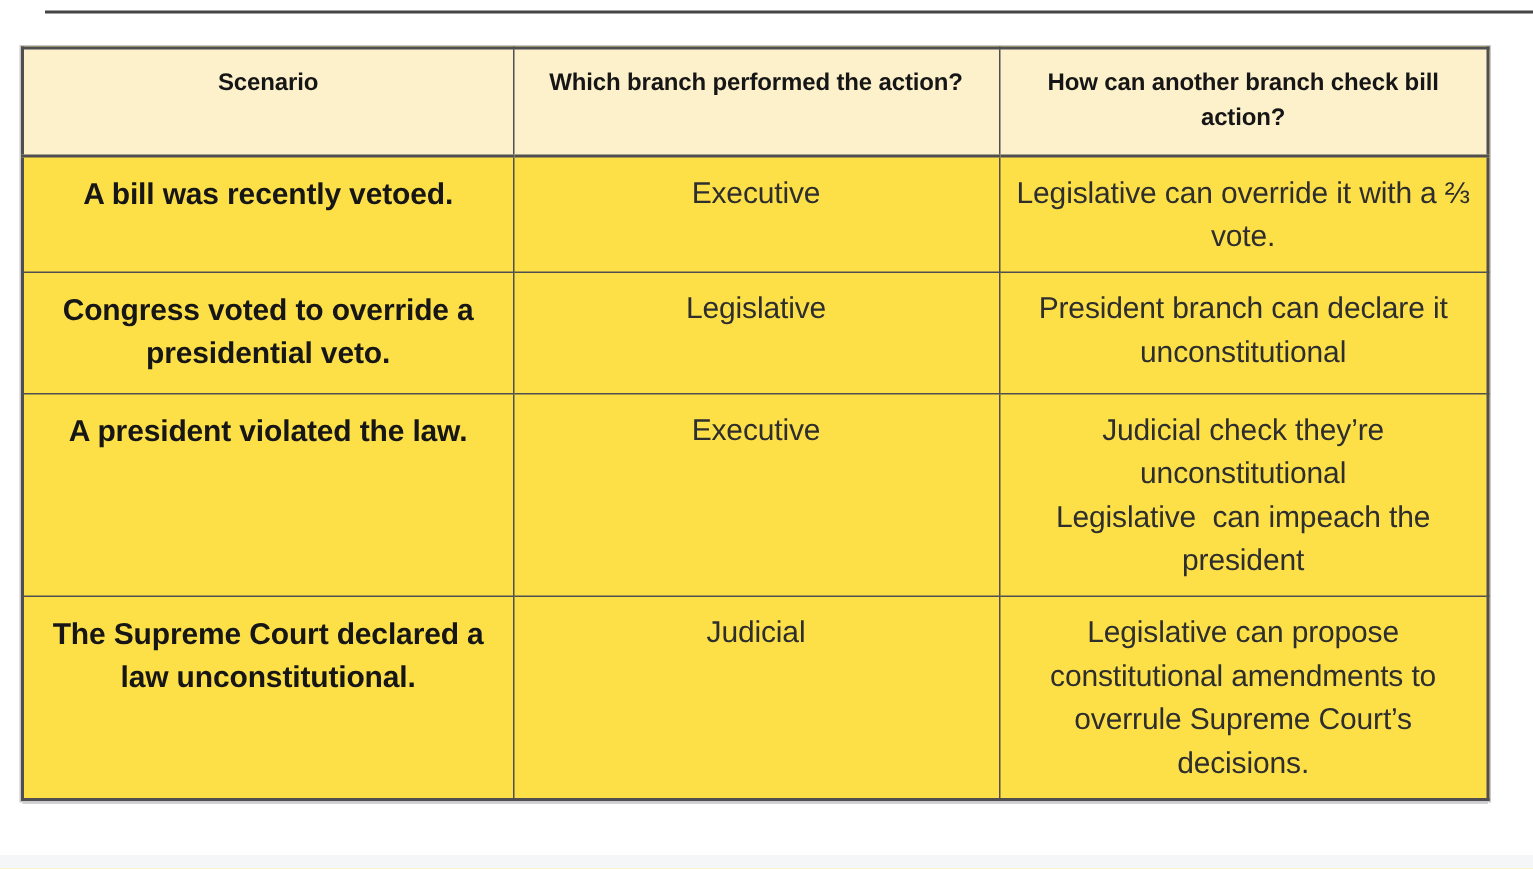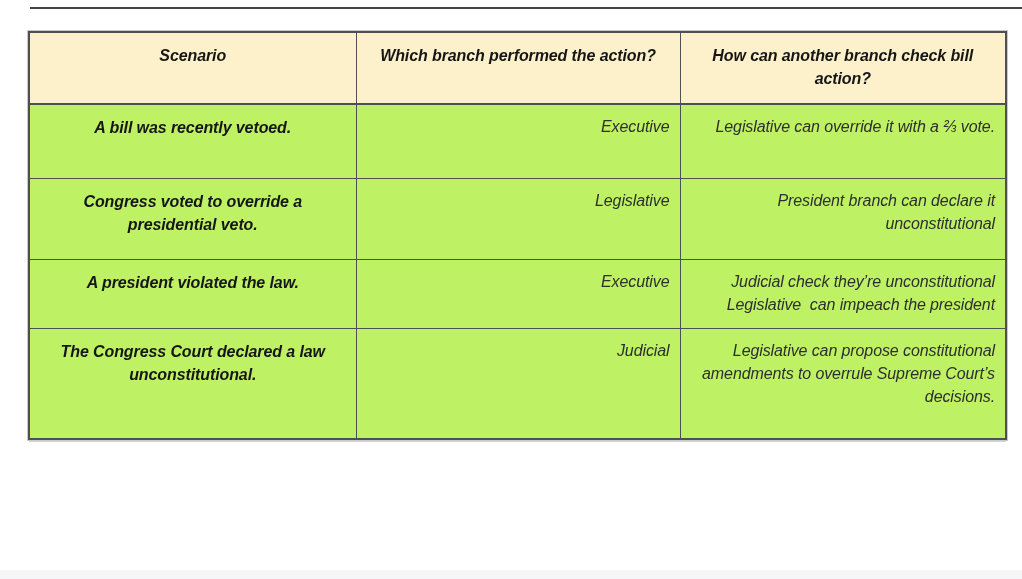--- a/index.html
+++ b/index.html
@@ -22,27 +22,26 @@
   .page{position:absolute;inset:0;}
   .top-rule{
     position:absolute;top:7px;left:30px;right:0;height:2px;
     background:var(--top-rule-color);
   }
   .bottom-band{
     position:absolute;left:0;right:0;bottom:0;height:9px;
     background:var(--bottom-band-color);
   }
   table.cb-table{
-    position:absolute;left:28px;top:31px;
+    position:absolute;left:14px;top:31px;
     width:977px;
     border-collapse:collapse;
     table-layout:fixed;
-    background:#bef264;
+    background:#fde047;
     box-shadow:0 0 0 1px #c9c9cc, 0 3px 0 -1px #d4d4d6;
-    font-style:italic;
   }
   .cb-table col.c1{width:327px;}
   .cb-table col.c2{width:324px;}
   .cb-table col.c3{width:326px;}
   .cb-table th,.cb-table td{
     border:1px solid var(--border-color);
     vertical-align:top;
     letter-spacing:-0.1px;
   }
   .cb-table{border:2px solid var(--border-color);}
@@ -51,34 +50,34 @@
     color:var(--heading-text-color);
     font-weight:bold;
     font-size:16px;
     line-height:1.45;
     text-align:center;
     padding:11px 8px 8px 8px;
     height:72px;
     border-bottom-width:2px;
   }
   .cb-table td{
-    font-size:16px;
+    font-size:20px;
     line-height:1.45;
     padding:10px 10px 8px 10px;
   }
   .cb-table td.scenario{
     font-weight:bold;
     color:var(--heading-text-color);
     text-align:center;
     padding-top:11px;
   }
   .cb-table td.branch,
   .cb-table td.check{
     color:var(--body-text-color);
-    text-align:right;
+    text-align:center;
   }
   .cb-table td.check{white-space:pre-wrap;}
   .cb-table tbody tr.r1{height:74px;}
   .cb-table tbody tr.r2{height:81px;}
   .cb-table tbody tr.r3{height:83px;}
   .cb-table tbody tr.r4{height:69px;margin-top:20px;}
   .cb-table tbody tr.r5{height:111px;}
 </style>
 </head>
 <body>
@@ -111,21 +110,21 @@
         <td class="branch">Legislative</td>
         <td class="check">President branch can declare it unconstitutional</td>
       </tr>
       <tr class="r4">
         <td class="scenario">A president violated the law.</td>
         <td class="branch">Executive</td>
         <td class="check">Judicial check they’re unconstitutional
 Legislative  can impeach the president</td>
       </tr>
       <tr class="r5">
-        <td class="scenario">The Congress Court declared a law unconstitutional.</td>
+        <td class="scenario">The Supreme Court declared a law unconstitutional.</td>
         <td class="branch">Judicial</td>
         <td class="check">Legislative can propose constitutional amendments to overrule Supreme Court’s decisions.</td>
       </tr>
     </tbody>
   </table>
 
   <div class="bottom-band"></div>
 
 </div>
 

